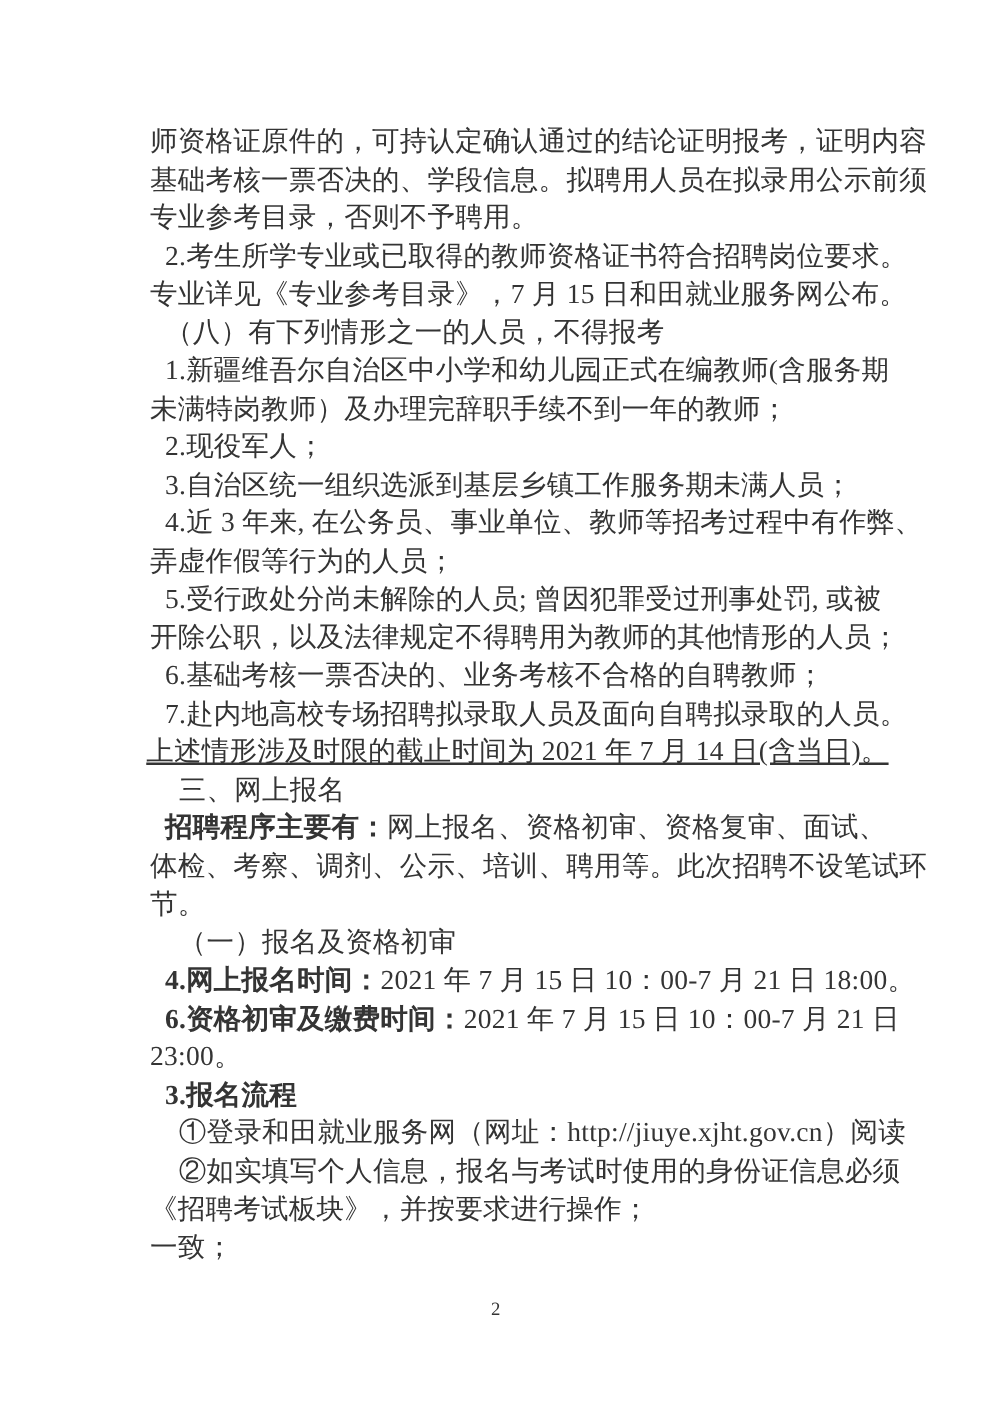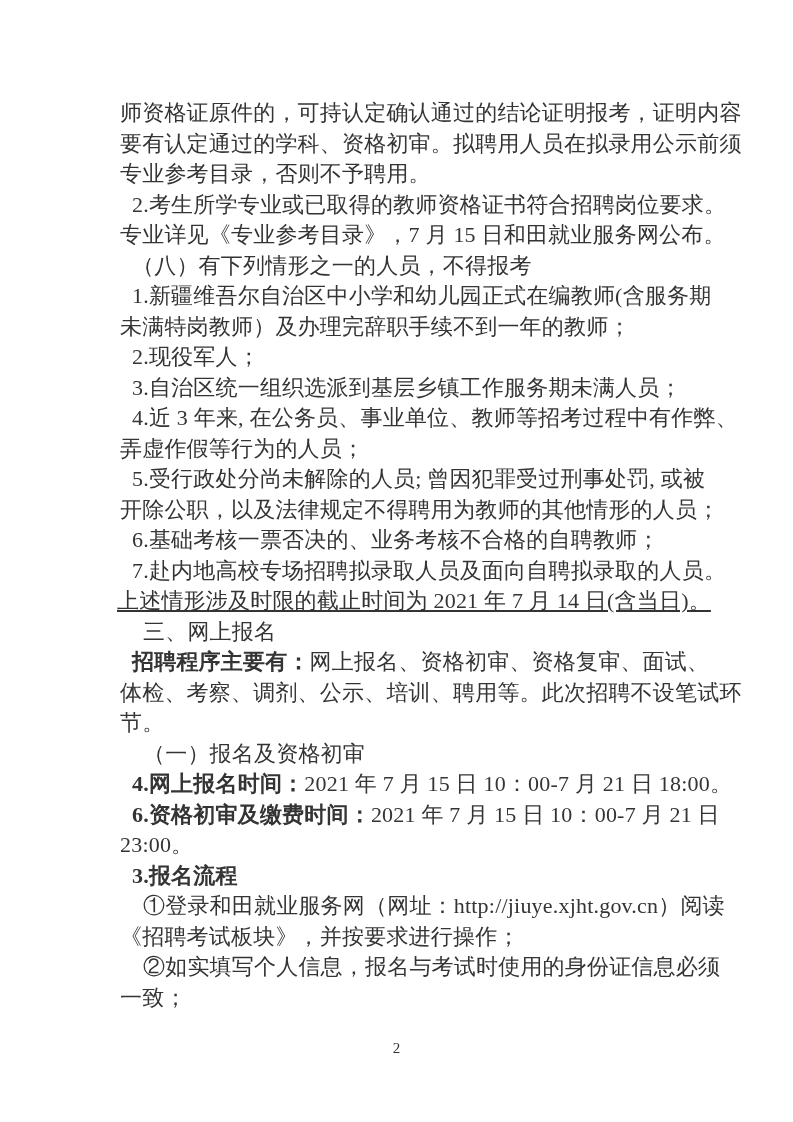--- a/index.html
+++ b/index.html
@@ -49,21 +49,21 @@
     font-size: 15px;
     color: #343434;
   }
 </style>
 </head>
 <body>
 
 <div class="page">
   <main class="text-block" id="text-block">
       <p class="line i0">师资格证原件的，可持认定确认通过的结论证明报考，证明内容</p>
-      <p class="line i0">要有认定通过的学科、资格初审。拟聘用人员在拟录用公示前须</p>
+      <p class="line i0">基础考核一票否决的、学段信息。拟聘用人员在拟录用公示前须</p>
       <p class="line i0">专业参考目录，否则不予聘用。</p>
       <p class="line i1">2.考生所学专业或已取得的教师资格证书符合招聘岗位要求。</p>
       <p class="line i0">专业详见《专业参考目录》，7 月 15 日和田就业服务网公布。</p>
       <p class="line i1">（八）有下列情形之一的人员，不得报考</p>
       <p class="line i1">1.新疆维吾尔自治区中小学和幼儿园正式在编教师(含服务期</p>
       <p class="line i0">未满特岗教师）及办理完辞职手续不到一年的教师；</p>
       <p class="line i1">2.现役军人；</p>
       <p class="line i1">3.自治区统一组织选派到基层乡镇工作服务期未满人员；</p>
       <p class="line i1">4.近 3 年来, 在公务员、事业单位、教师等招考过程中有作弊、</p>
       <p class="line i0">弄虚作假等行为的人员；</p>
@@ -75,20 +75,20 @@
       <p class="line i2">三、网上报名</p>
       <p class="line i1"><b>招聘程序主要有：</b>网上报名、资格初审、资格复审、面试、</p>
       <p class="line i0">体检、考察、调剂、公示、培训、聘用等。此次招聘不设笔试环</p>
       <p class="line i0">节。</p>
       <p class="line i2">（一）报名及资格初审</p>
       <p class="line i1"><b>4.网上报名时间：</b>2021 年 7 月 15 日 10：00-7 月 21 日 18:00。</p>
       <p class="line i1"><b>6.资格初审及缴费时间：</b>2021 年 7 月 15 日 10：00-7 月 21 日</p>
       <p class="line i0">23:00。</p>
       <p class="line i1"><b>3.报名流程</b></p>
       <p class="line i2">①登录和田就业服务网（网址：http://jiuye.xjht.gov.cn）阅读</p>
+      <p class="line i2">②如实填写个人信息，报名与考试时使用的身份证信息必须</p>
       <p class="line i0">《招聘考试板块》，并按要求进行操作；</p>
-      <p class="line i2">②如实填写个人信息，报名与考试时使用的身份证信息必须</p>
       <p class="line i0">一致；</p>
     </main>
   <footer class="page-footer">
     <span class="page-num">2</span>
   </footer>
 </div>
 
 </body></html>

